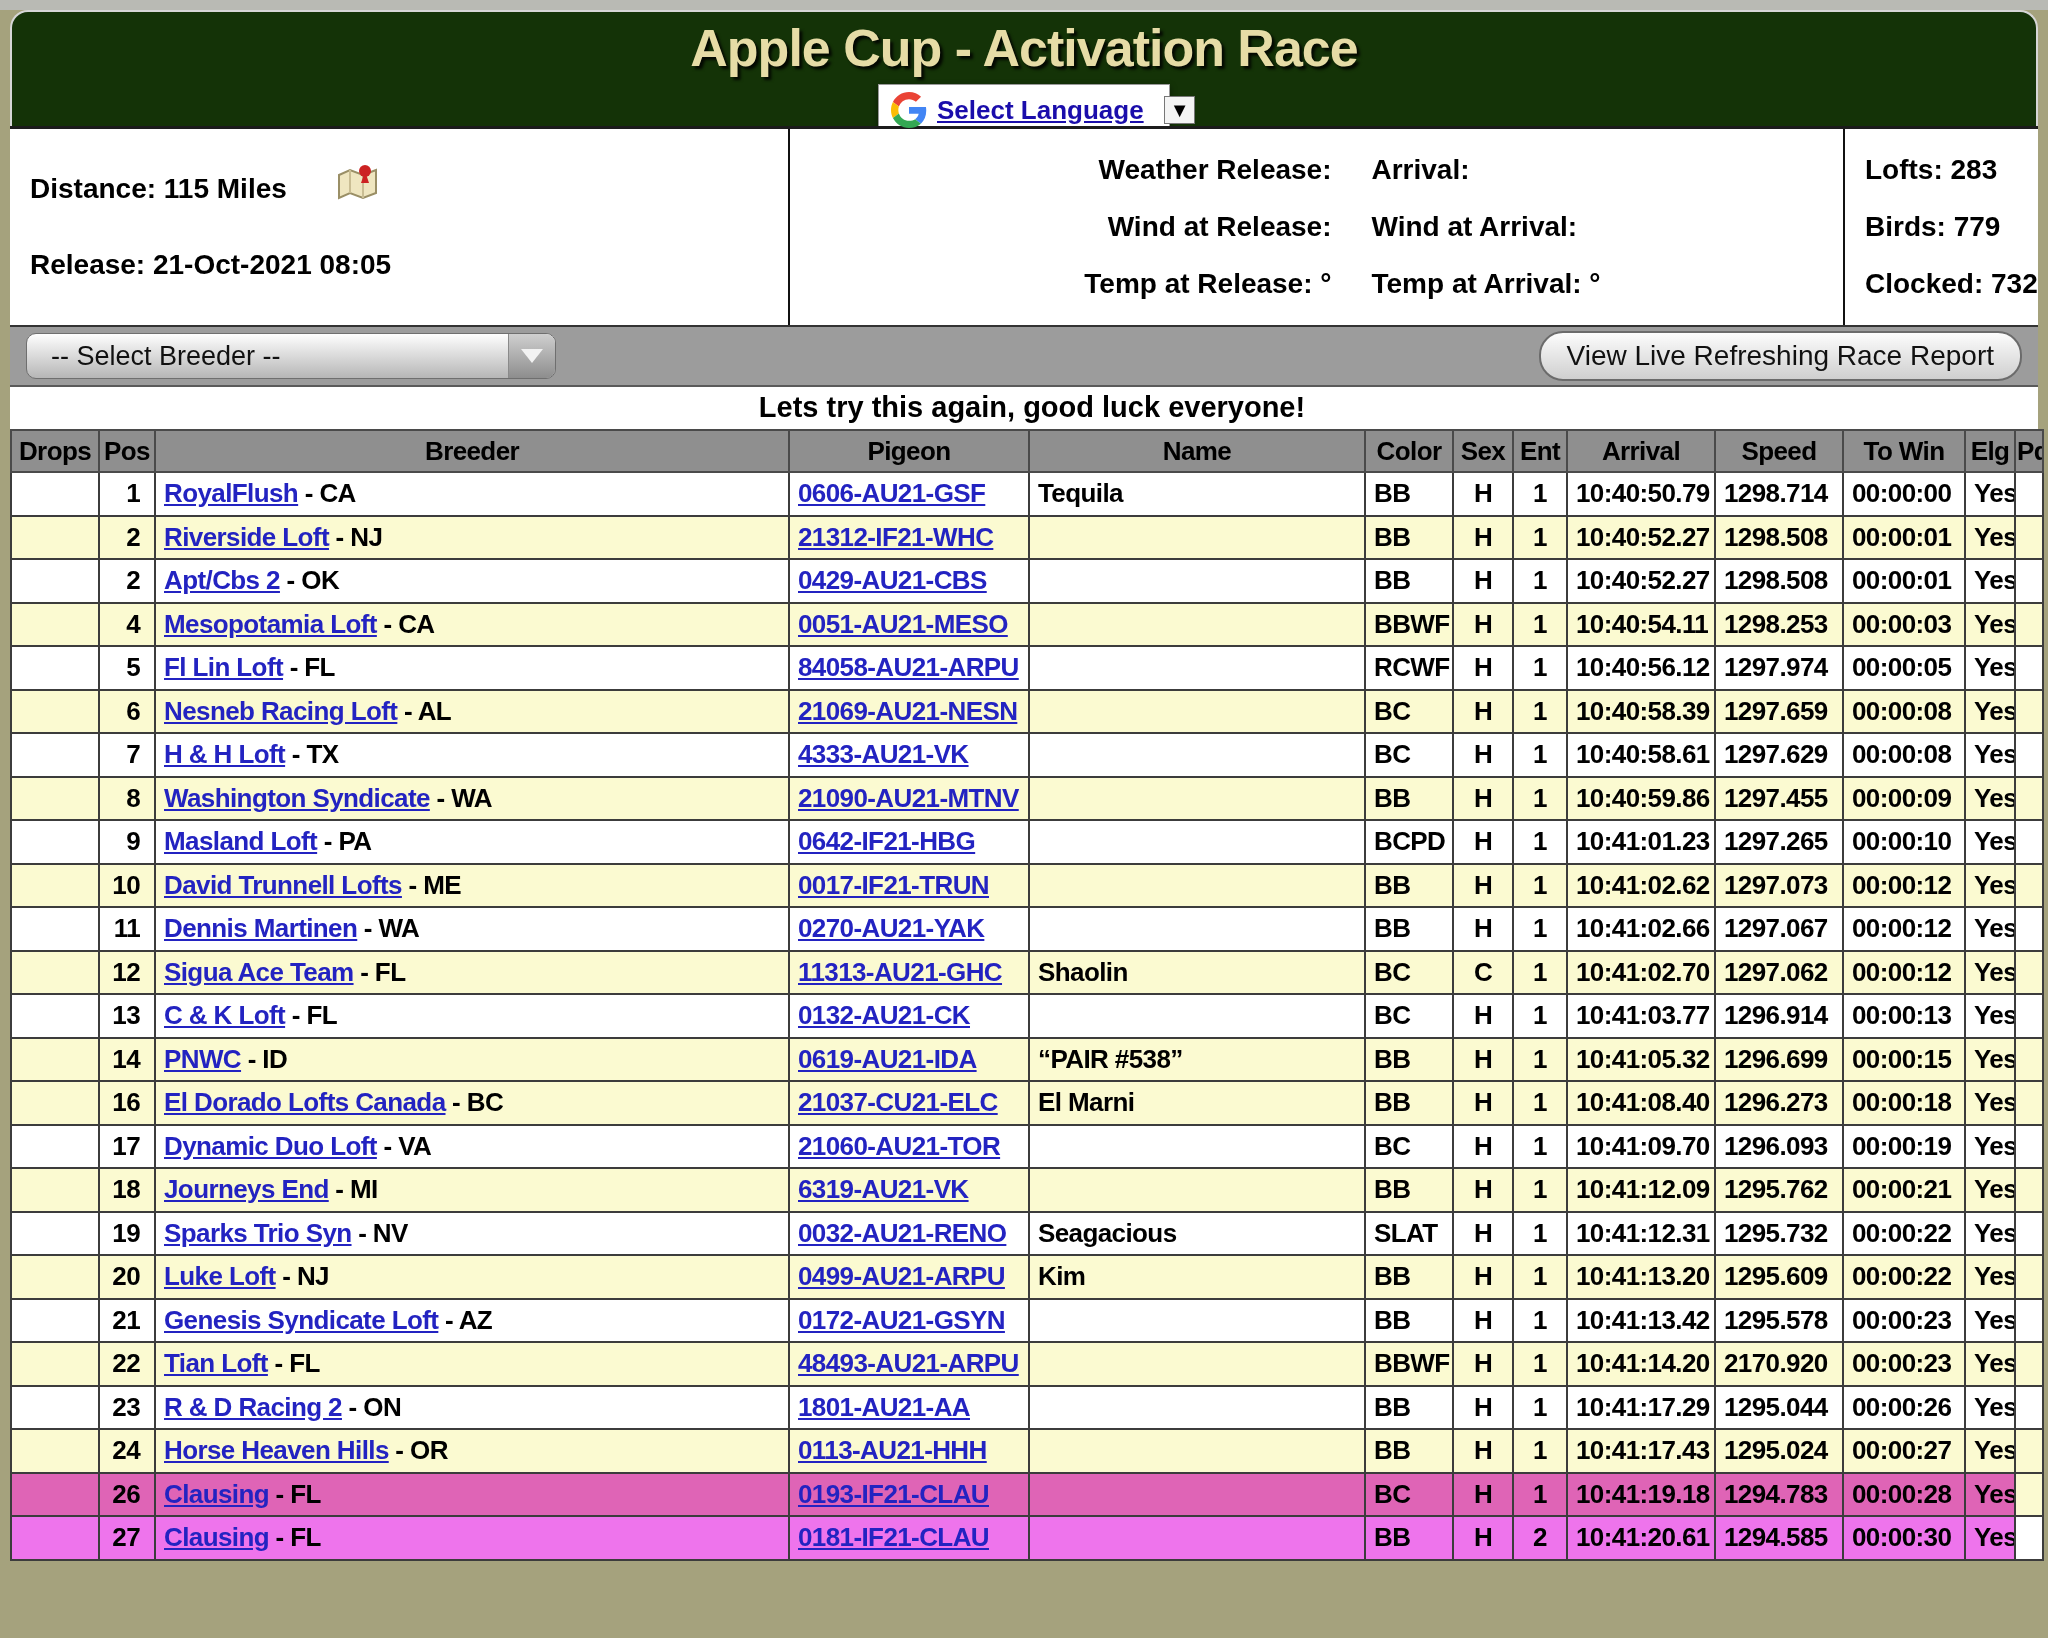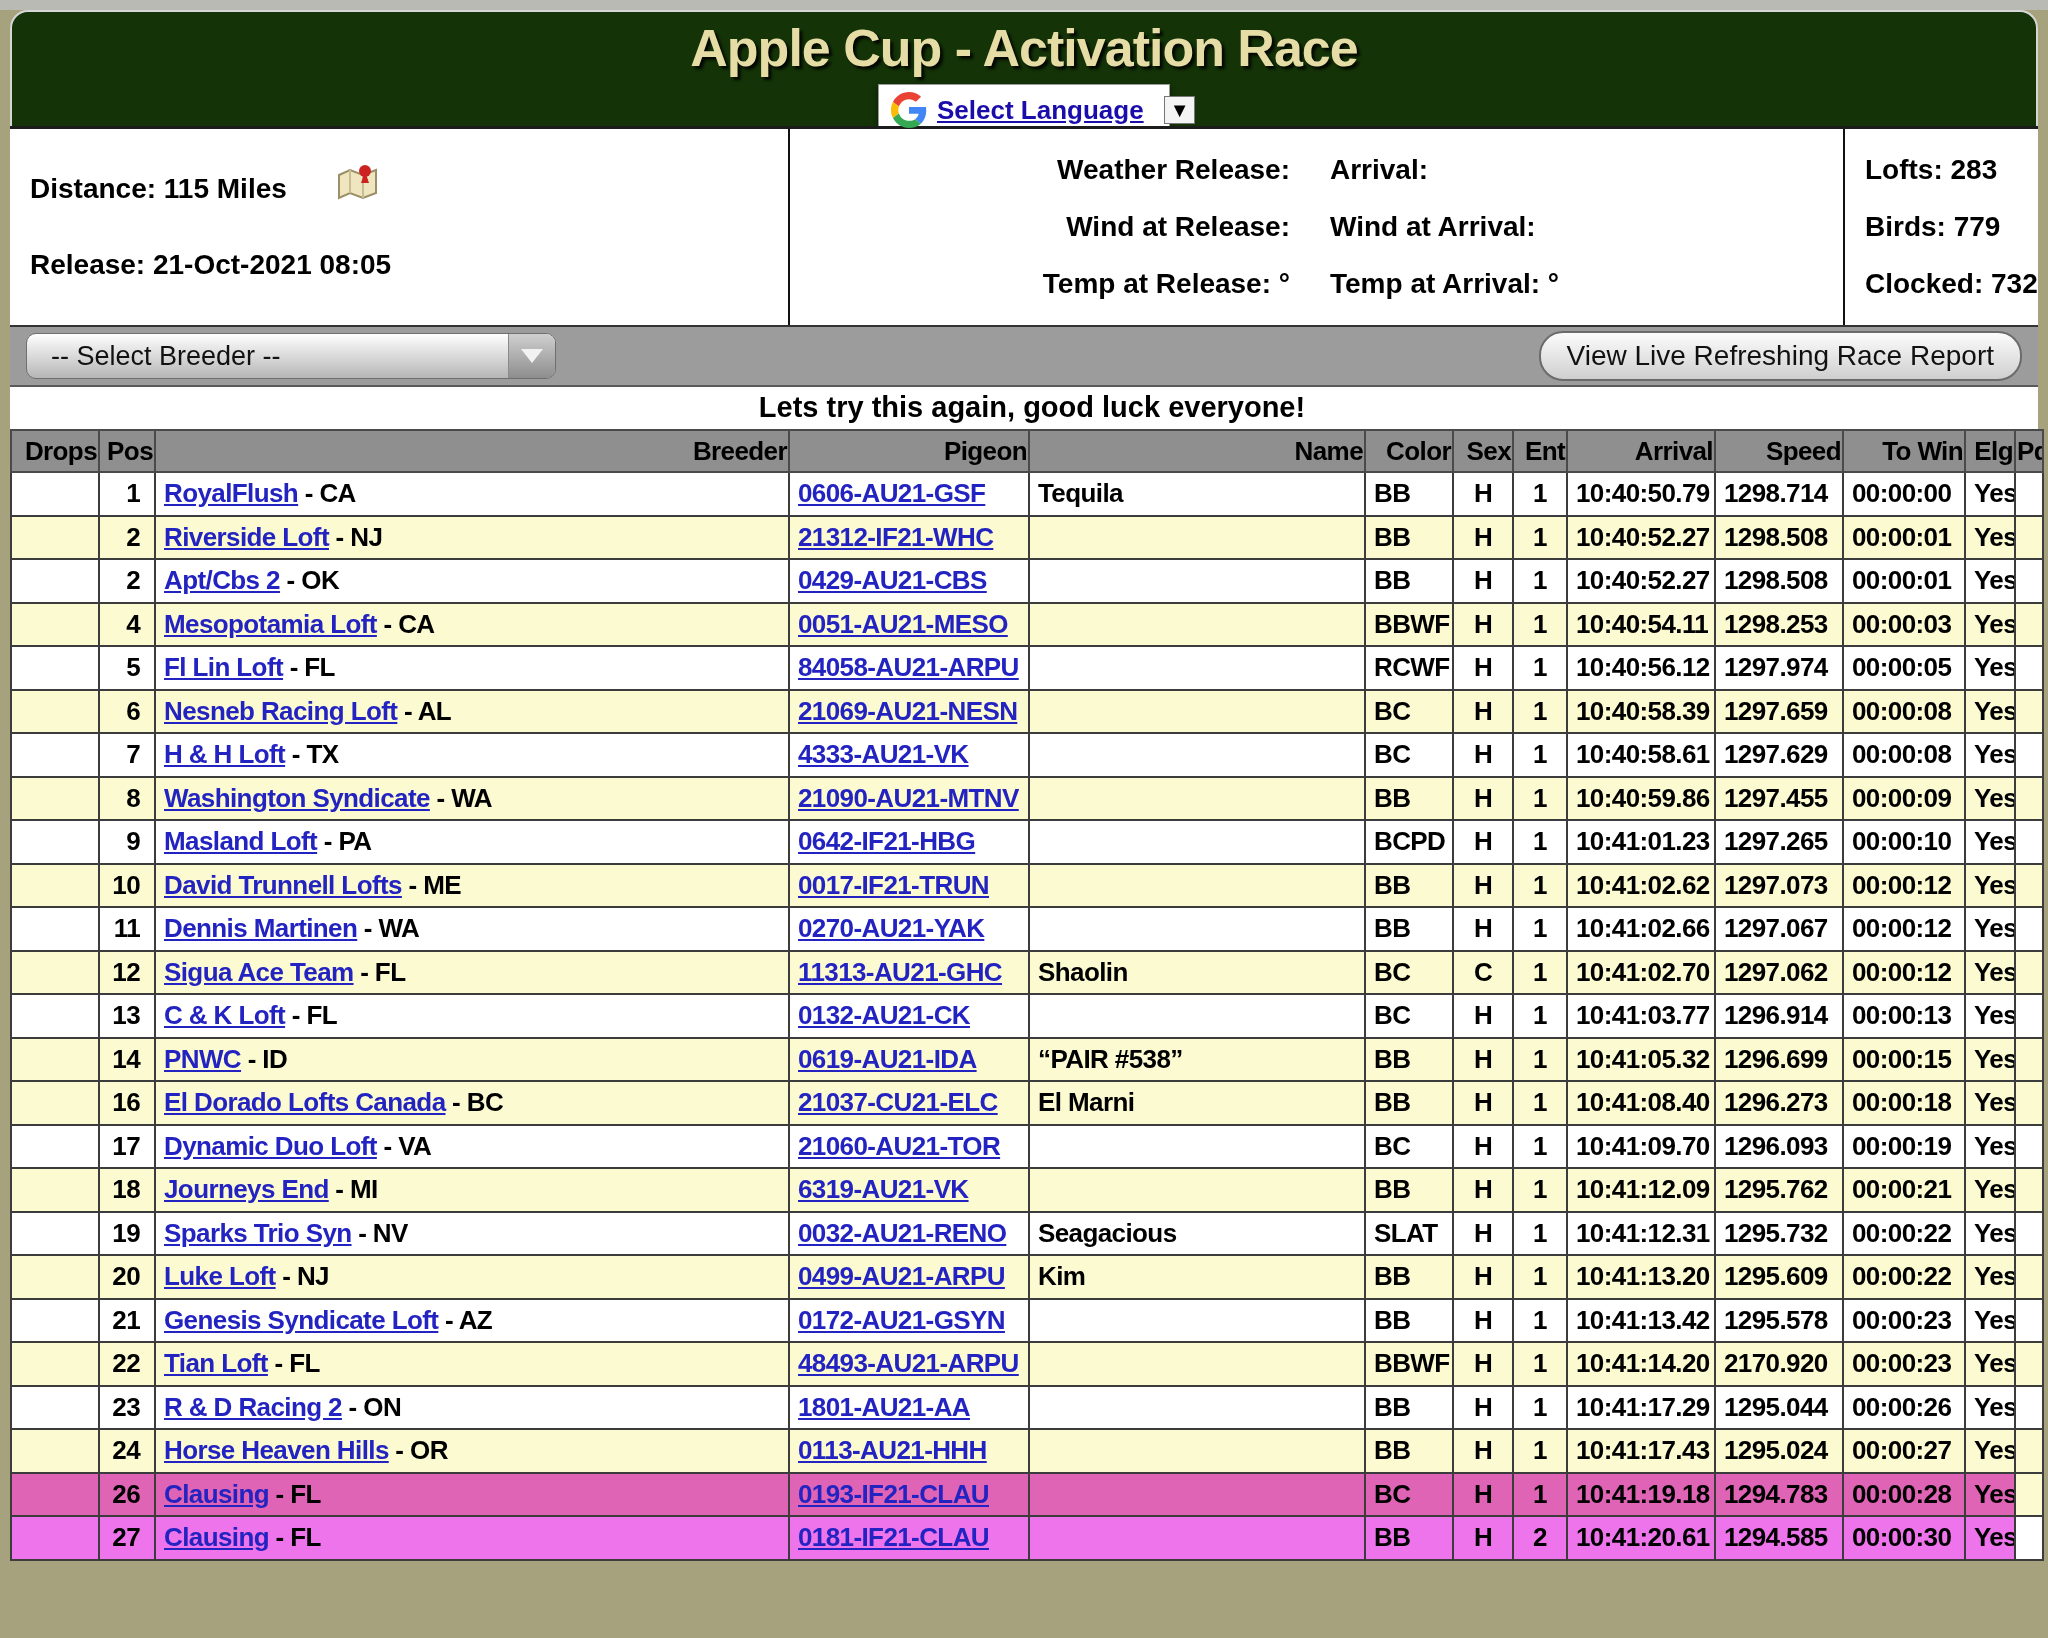--- a/index.html
+++ b/index.html
@@ -18,21 +18,21 @@
   .glogo{width:36px;height:36px;flex:0 0 36px;}
   .glink{font-size:26px;font-weight:bold;color:#1a0dab;text-decoration:underline;white-space:nowrap;}
   .gdiv{width:1px;height:34px;background:#aaa;}
   .garrow{font-size:20px;border:1px solid #777;background:#f4f4f4;padding:0 5px;line-height:26px;}
   
   .info{display:flex;height:199px;background:#fff;margin:0 10px;
         border-top:3px solid #1c1c1c;box-sizing:border-box;font-weight:bold;font-size:28px;}
   .info-left{flex:0 0 778px;display:flex;flex-direction:column;justify-content:space-evenly;
              padding-left:20px;box-sizing:border-box;}
   .info-mid{flex:1;border-left:2px solid #111;border-right:2px solid #111;
-            display:flex;flex-direction:column;justify-content:space-evenly;}
+            display:flex;flex-direction:column;justify-content:space-evenly;align-items:center;}
   .pair{display:flex;}
   .pair .l{width:500px;text-align:right;}
   .pair .r{width:430px;text-align:left;margin-left:40px;}
   .info-right{flex:0 0 193px;display:flex;flex-direction:column;justify-content:space-evenly;
               padding-left:20px;box-sizing:border-box;}
   .dist-line{display:flex;align-items:center;}
   .mapicon{width:44px;height:40px;margin-left:48px;margin-top:-12px;}
   
   .toolbar{height:62px;margin:0 10px;background:#9c9c9c;border-top:2px solid #333;
            border-bottom:2px solid #5a5a5a;box-sizing:border-box;display:flex;
@@ -49,21 +49,21 @@
            background:linear-gradient(#fcfcfc,#cfcfcf);font-size:28px;color:#111;
            display:flex;align-items:center;cursor:pointer;white-space:nowrap;}
   
   .message{height:42px;margin:0 10px;background:#fff;text-align:center;
            font-size:29px;font-weight:bold;line-height:40px;padding-left:16px;}
   
   .tablewrap{margin:0 10px;}
   table{width:100%;border-collapse:collapse;table-layout:fixed;
         font-size:26px;font-weight:bold;letter-spacing:-0.6px;background:#fff;}
   th,td{border:2px solid #3c3c3c;overflow:hidden;white-space:nowrap;box-sizing:border-box;}
-  th{background:#8f8f8f;height:42px;text-align:right;border-color:#4a4a4a;}
+  th{background:#8f8f8f;height:42px;text-align:center;border-color:#4a4a4a;}
   td{height:43.5px;padding:0 8px;}
   td.pos{text-align:right;padding-right:14px;}
   td.sex,td.ent{text-align:center;}
   tr.alt td{background:#fbfad1;}
   tr.hl-pink td{background:#df64b6;}
   tr.hl-pink td.pd{background:#fbfad1;}
   tr.hl-violet td{background:#ee74ec;}
   tr.hl-violet td.pd{background:#ffffff;}
   a.lnk{color:#2323c1;font-weight:bold;text-decoration:underline;cursor:pointer;}
 </style>

